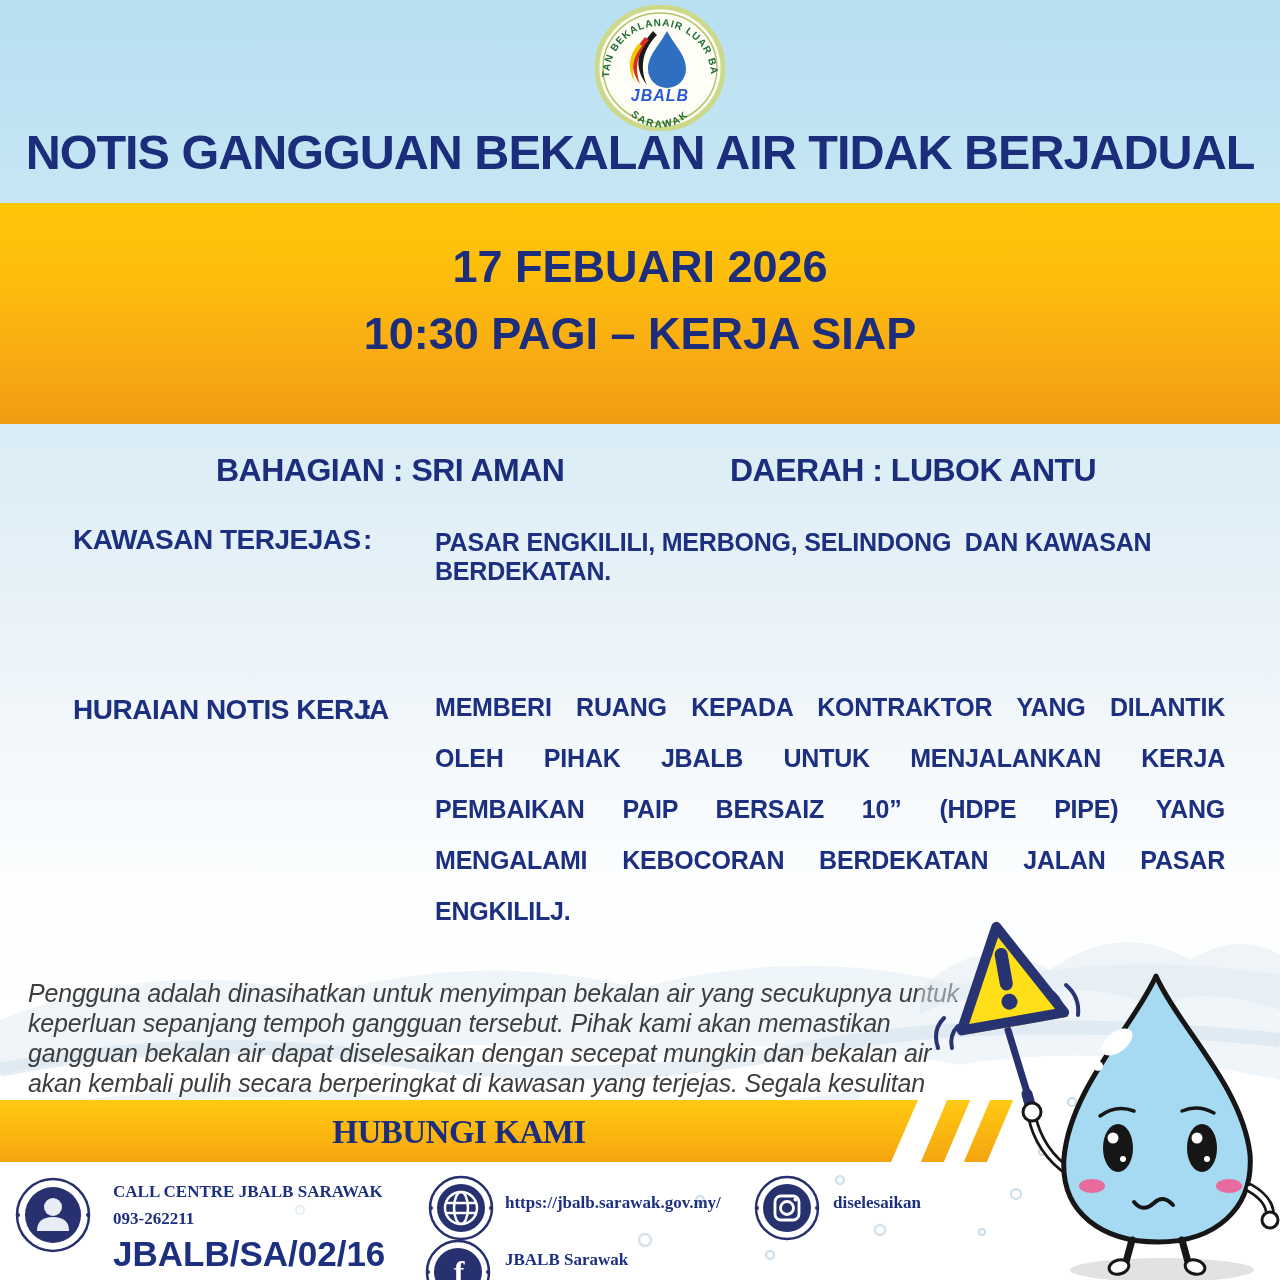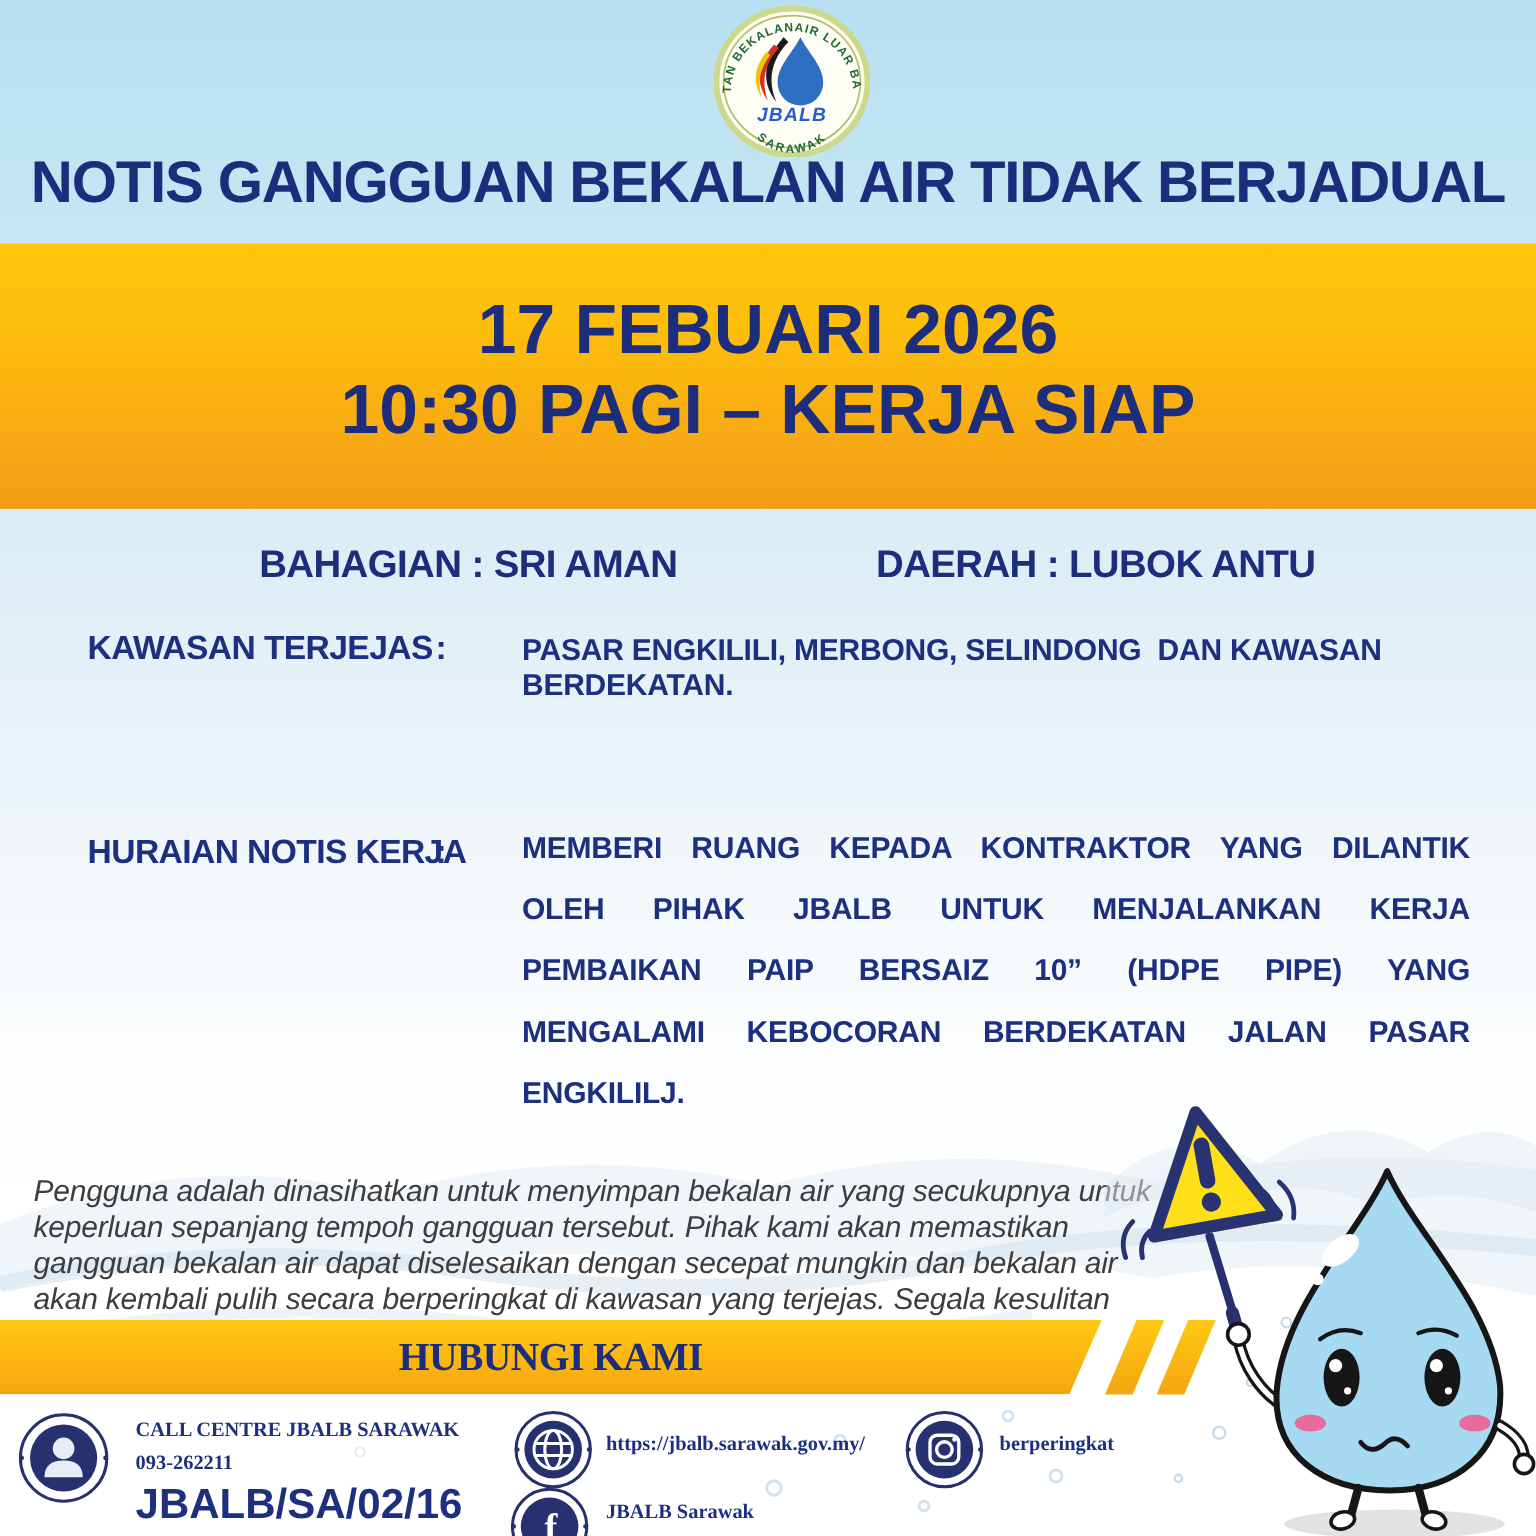--- a/index.html
+++ b/index.html
@@ -11,21 +11,21 @@
   .abs{position:absolute;}
   .title{
     top:124px;left:0;width:1280px;text-align:center;
     font-size:49px;font-weight:bold;color:#1c2d7c;letter-spacing:-1px;
     transform:scaleX(0.99);transform-origin:center;
   }
   .date-banner{
     top:203px;left:0;width:1280px;height:221px;
     background:linear-gradient(180deg,#ffc60a 0%,#fdbd0c 35%,#f8ab13 70%,#f29c13 100%);
   }
-  .date-line{position:absolute;left:0;width:100%;text-align:center;font-weight:bold;color:#1c2d7c;font-size:58px;letter-spacing:0px;}
+  .date-line{position:absolute;left:0;width:100%;text-align:center;font-weight:bold;color:#1c2d7c;font-size:45px;letter-spacing:0px;}
   .loc-line{font-size:32px;font-weight:bold;color:#1c2d7c;letter-spacing:-0.5px;white-space:nowrap;}
   .lbl{font-size:28px;font-weight:bold;color:#1d3080;letter-spacing:-0.5px;white-space:nowrap;margin-left:28px;}
   .colon{font-size:28px;font-weight:bold;color:#1d3080;}
   .kaw-val{font-size:25px;font-weight:bold;color:#1d3080;letter-spacing:-0.2px;white-space:pre-wrap;}
   .hur-val{
     font-size:25px;font-weight:bold;color:#1d3080;line-height:51px;
     text-align:justify;text-align-last:left;letter-spacing:-0.2px;word-spacing:4px;
   }
   .advisory{
     font-size:25px;font-style:italic;color:#3d3d3d;line-height:30px;letter-spacing:-0.2px;
@@ -143,21 +143,21 @@
     <circle cx="34" cy="34" r="31" fill="#ffffff" stroke="#27306e" stroke-width="2.5"></circle>
     <circle cx="4" cy="34" r="2" fill="#27306e"></circle>
       <circle cx="64" cy="34" r="2" fill="#27306e"></circle>
     <circle cx="34" cy="34" r="24" fill="#27316f"></circle>
     <g stroke="#ffffff" stroke-width="2.8" fill="none">
       <rect x="22" y="22" width="24" height="24" rx="6"></rect>
       <circle cx="34" cy="34" r="6.5"></circle>
     </g>
     <circle cx="42.5" cy="25.5" r="2" fill="#ffffff"></circle>
   </svg>
-  <div class="abs c-text small-cap" style="left:833px;top:1193px;">berperingkat</div>
+  <div class="abs c-text small-cap" style="left:833px;top:1193px;">diselesaikan</div>
 
   <svg class="icon-wrap" style="left:424px;top:1238px;" width="68" height="68" viewBox="0 0 68 68">
     <circle cx="34" cy="34" r="31" fill="#ffffff" stroke="#27306e" stroke-width="2.5"></circle>
     <circle cx="4" cy="34" r="2" fill="#27306e"></circle>
       <circle cx="64" cy="34" r="2" fill="#27306e"></circle>
     <circle cx="34" cy="34" r="24" fill="#27316f"></circle>
     <text x="35" y="45" font-size="32" font-weight="bold" fill="#ffffff" text-anchor="middle" font-family="Liberation Serif, serif">f</text>
   </svg>
   <div class="abs c-text small-cap" style="left:505px;top:1250px;">JBALB Sarawak</div>
 

